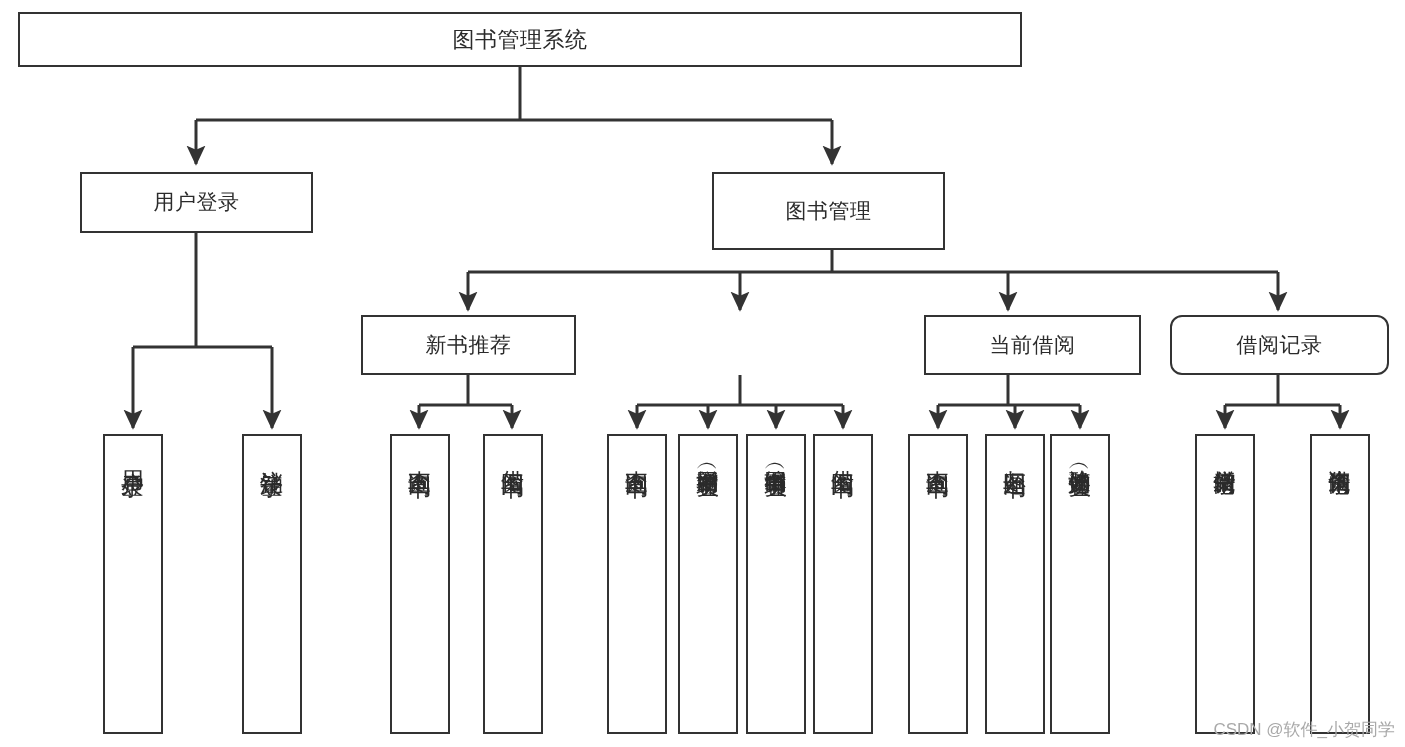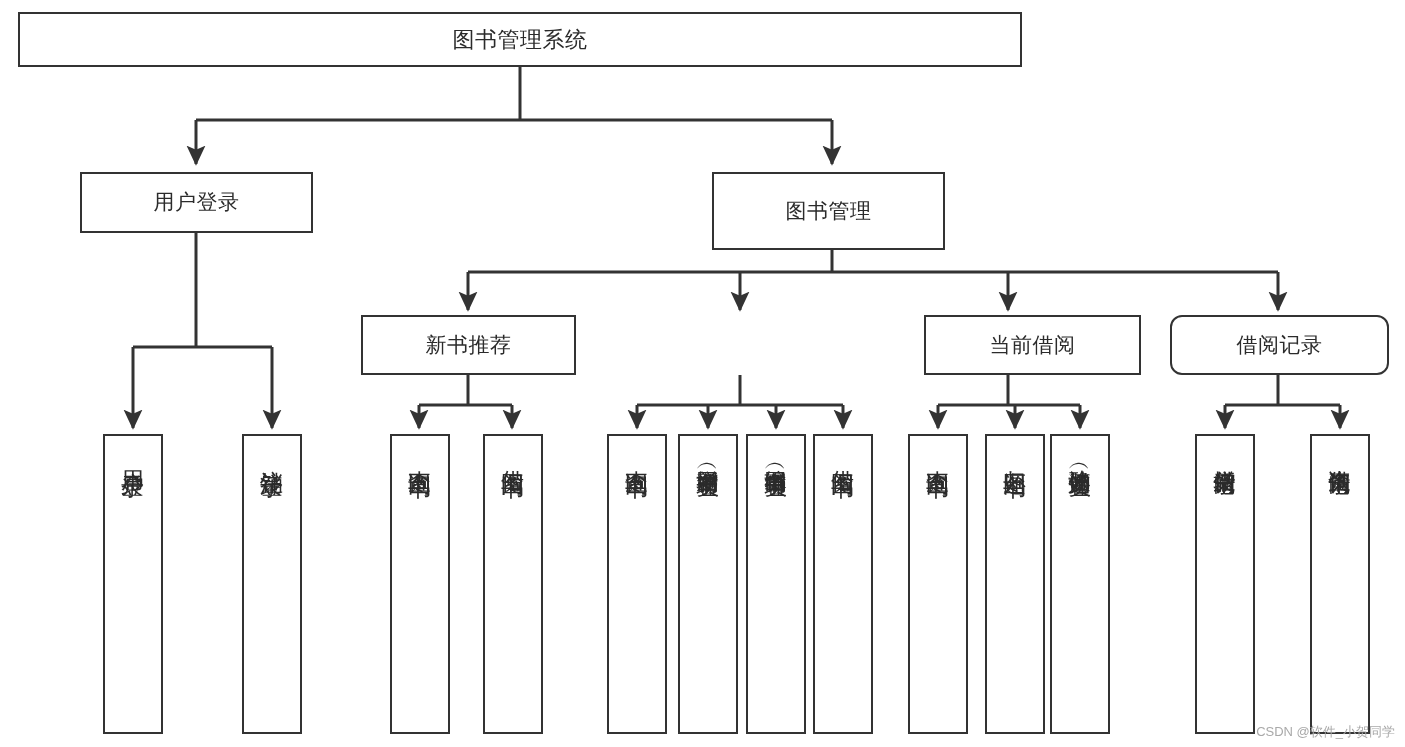--- a/index.html
+++ b/index.html
@@ -65,21 +65,21 @@
     font-size: 22px;
     letter-spacing: 1px;
   }
   .node.root .node-label {
     font-size: 22px;
   }
   #watermark {
     position: absolute;
     right: 10px;
     bottom: 6px;
-    font-size: 13px;
+    font-size: 17px;
     color: #a9a9a9;
     white-space: nowrap;
     z-index: 5;
   }
 </style>
 </head>
 <body>
 
 <div id="diagram-root">
 

